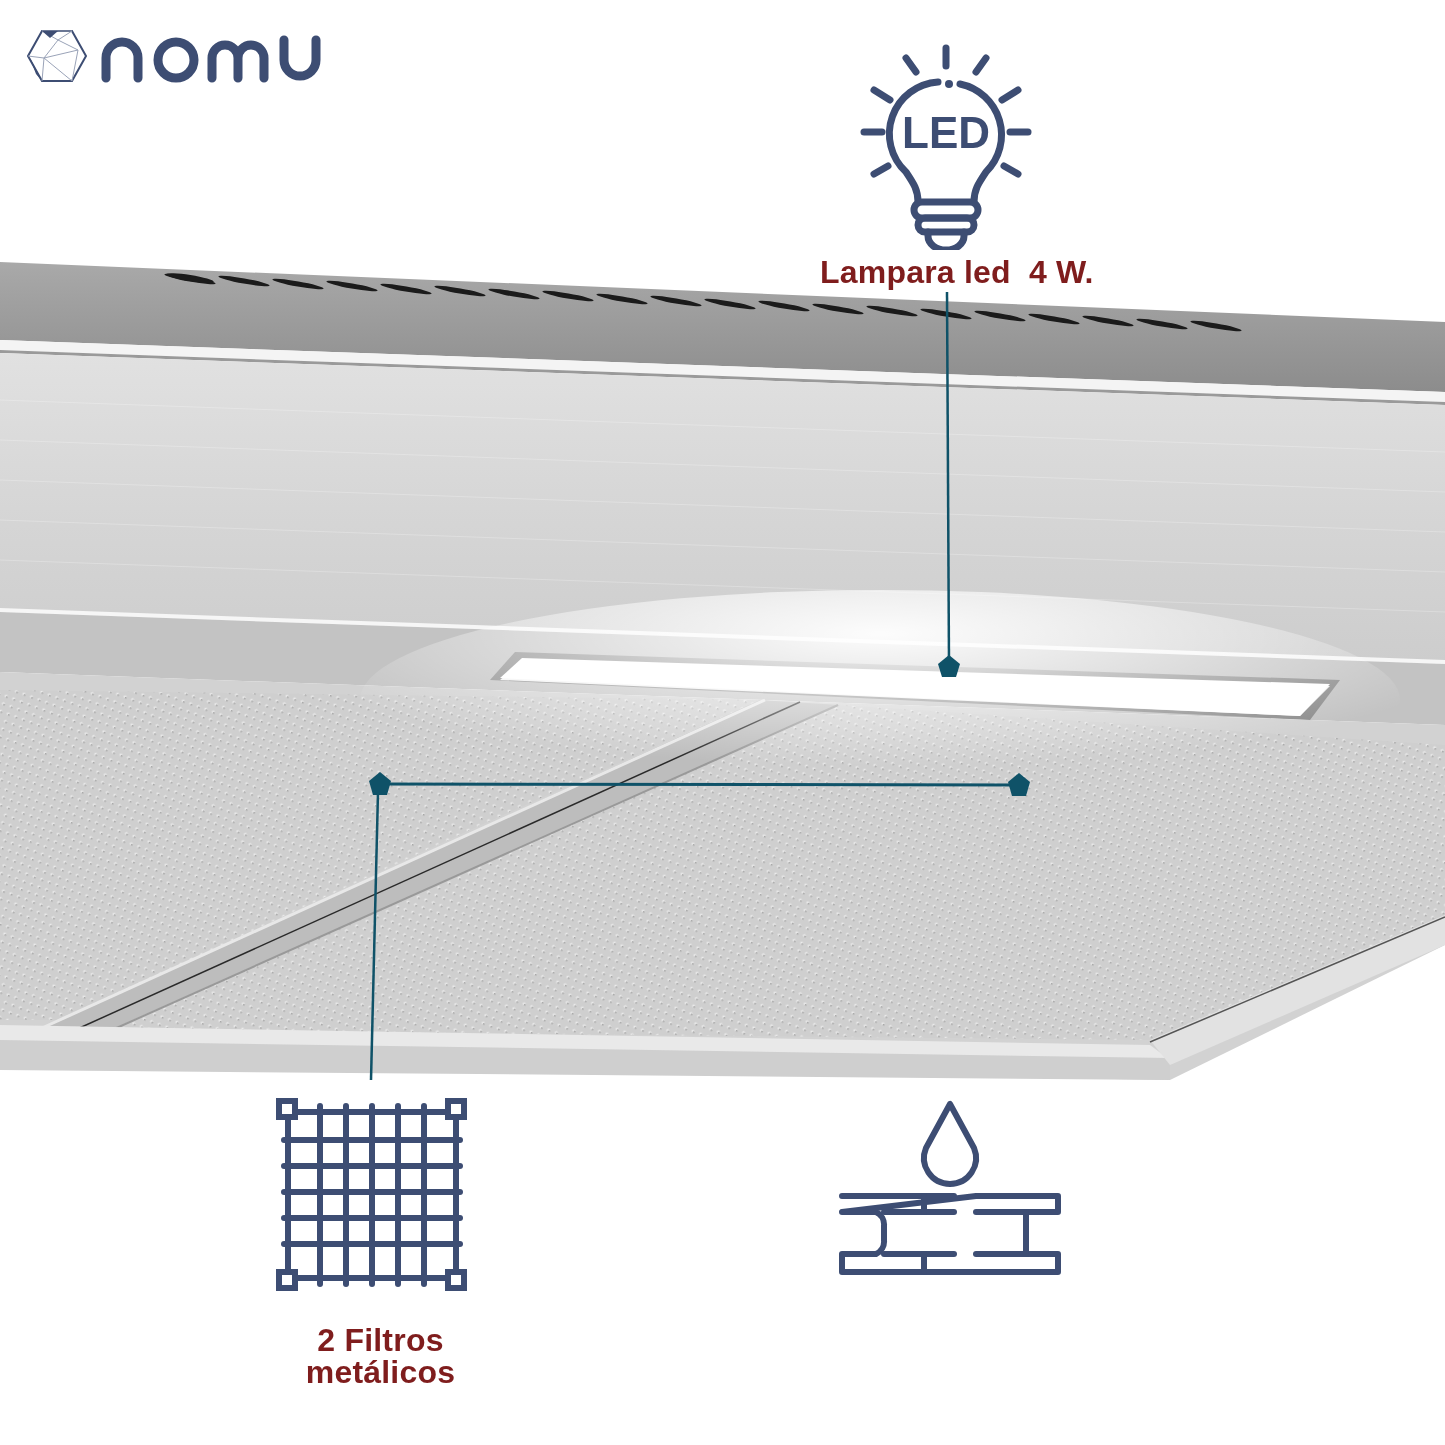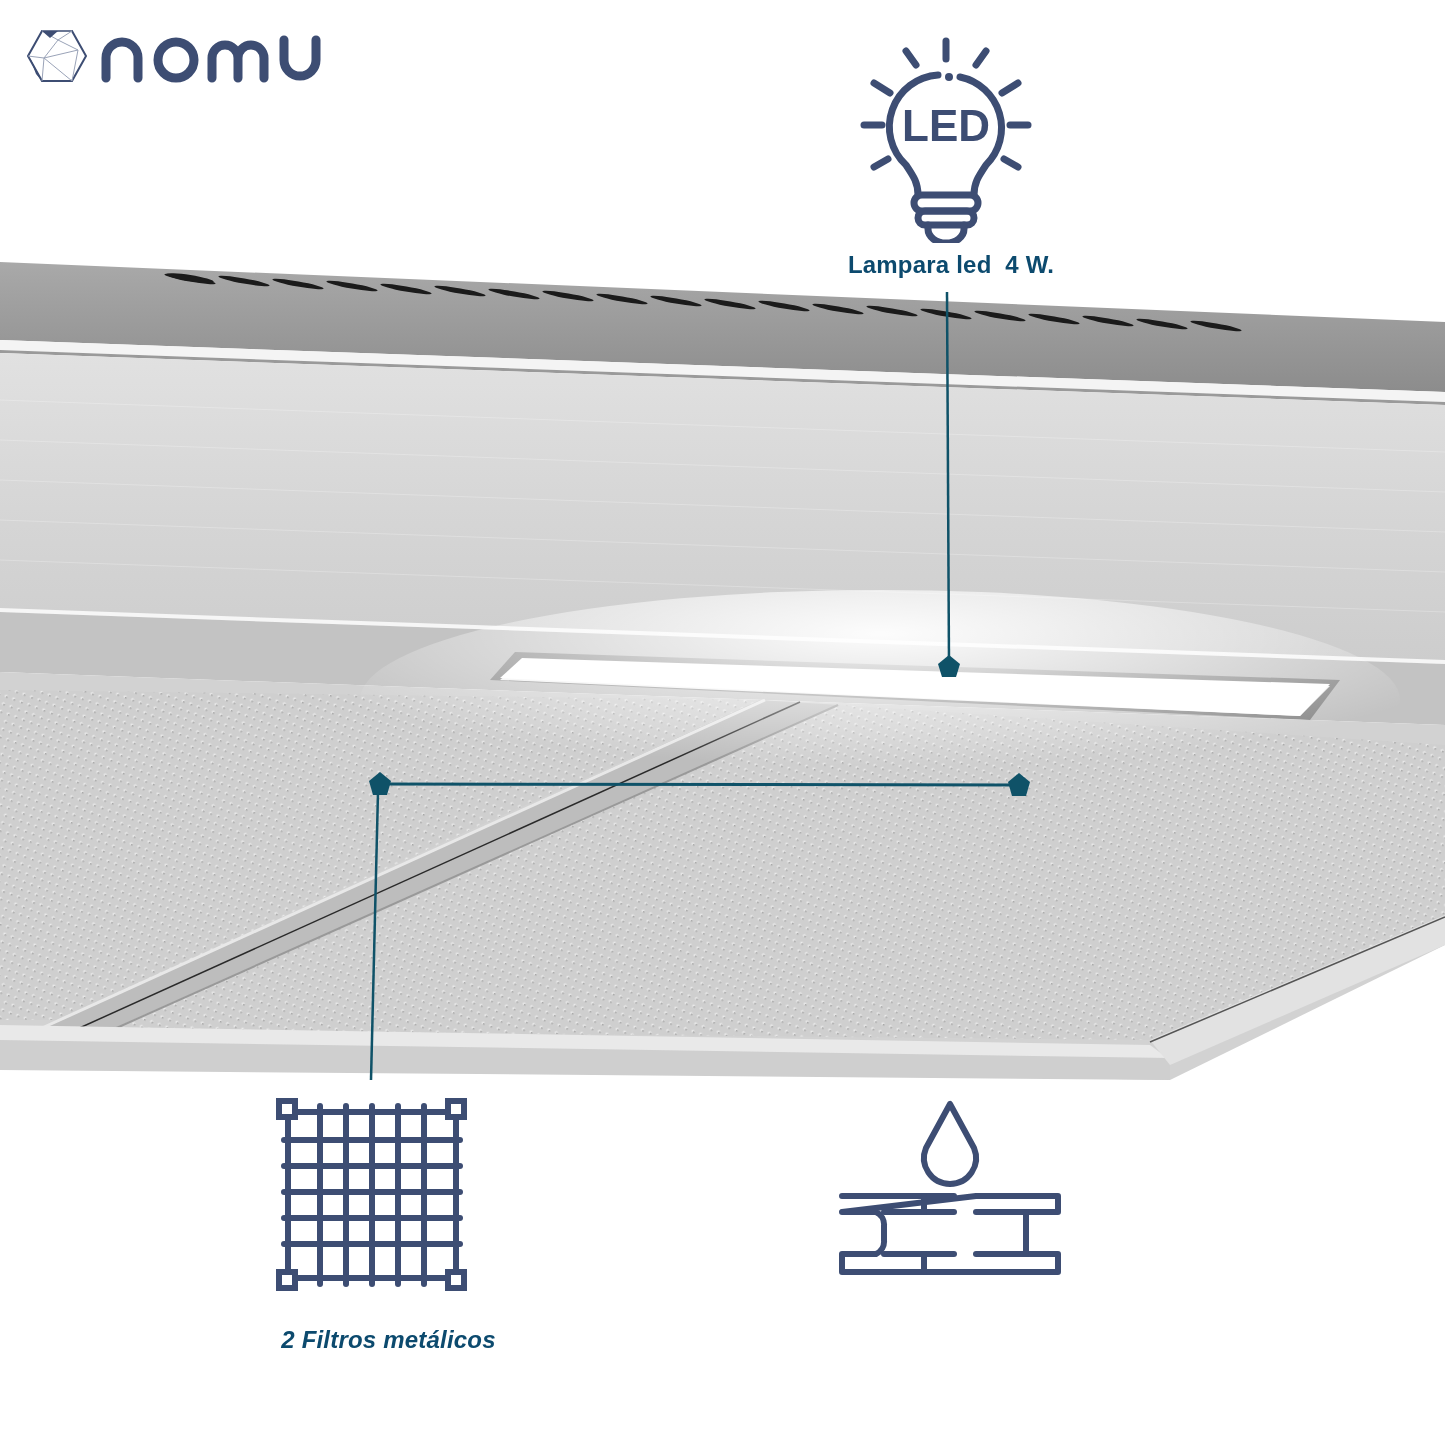--- a/index.html
+++ b/index.html
@@ -1,18 +1,18 @@
 <!DOCTYPE html>
 <html><head>
 <meta charset="utf-8">
 <style>
   html,body{margin:0;padding:0;background:#fff;}
   body{width:1445px;height:1445px;position:relative;overflow:hidden;font-family:"Liberation Sans","DejaVu Sans",sans-serif;}
   .abs{position:absolute;}
-  .label{color:#0c4a6e;font-weight:bold;font-size:24px;text-align:center;line-height:32px;letter-spacing:0.2px;}
+  .label{color:#7f1d1d;font-weight:bold;font-size:32px;text-align:center;line-height:32px;letter-spacing:0.2px;}
   svg{display:block;}
 </style>
 </head>
 <body>
 
 <div class="abs" style="left:26px;top:28px;width:300px;height:60px;">
   <svg class="abs" style="left:0;top:0;" width="62" height="56" viewBox="0 0 62 56">
     <polygon points="16,3 46,3 60,28 46,53 16,53 2,28" fill="none" stroke="#3d4d73" stroke-width="2"></polygon>
     <polygon points="16,3 32,12 46,3" fill="none" stroke="#9aa3b8" stroke-width="1"></polygon>
     <polygon points="16,3 32,3 24,10" fill="#3d4d73"></polygon>
@@ -138,21 +138,21 @@
     <polygon points="949,655 960,664 956,677 942,677 938,664" stroke="none"></polygon>
 
     <line x1="380" y1="784" x2="1018" y2="785" stroke-width="3"></line>
     <polygon points="380,772 391,781 387,795 373,795 369,781" stroke="none"></polygon>
     <polygon points="1019,773 1030,782 1026,796 1012,796 1008,782" stroke="none"></polygon>
 
     <line x1="378" y1="792" x2="371" y2="1080" stroke-width="2.5"></line>
   </g>
 </svg>
 
-<div class="abs" style="left:820px;top:33px;width:260px;height:250px;">
+<div class="abs" style="left:820px;top:40px;width:260px;height:250px;">
   <svg class="abs" style="left:36px;top:0;" width="180" height="210" viewBox="0 0 180 210">
     <g fill="none" stroke="#3d4d73" stroke-width="7" stroke-linecap="round" stroke-linejoin="round">
       <line x1="90" y1="8" x2="90" y2="26"></line>
       <line x1="50" y1="18" x2="60" y2="32"></line>
       <line x1="130" y1="18" x2="120" y2="32"></line>
       <line x1="18" y1="50" x2="34" y2="60"></line>
       <line x1="162" y1="50" x2="146" y2="60"></line>
       <line x1="8" y1="92" x2="26" y2="92"></line>
       <line x1="154" y1="92" x2="172" y2="92"></line>
       <line x1="18" y1="134" x2="32" y2="126"></line>
@@ -185,21 +185,21 @@
       <line x1="8" y1="94" x2="184" y2="94"></line>
       <line x1="8" y1="120" x2="184" y2="120"></line>
       <line x1="8" y1="146" x2="184" y2="146"></line>
       <line x1="44" y1="8" x2="44" y2="186"></line>
       <line x1="70" y1="8" x2="70" y2="186"></line>
       <line x1="96" y1="8" x2="96" y2="186"></line>
       <line x1="122" y1="8" x2="122" y2="186"></line>
       <line x1="148" y1="8" x2="148" y2="186"></line>
     </g>
   </svg>
-  <div class="abs label" style="left:16px;top:226px;width:265px;font-style:italic;">2 Filtros metálicos</div>
+  <div class="abs label" style="left:8px;top:226px;width:265px;">2 Filtros metálicos</div>
 </div>
 
 <div class="abs" style="left:770px;top:1098px;width:360px;height:220px;">
   <svg class="abs" style="left:66px;top:0;" width="228" height="182" viewBox="0 0 228 182">
     <g fill="none" stroke="#3d4d73" stroke-width="6" stroke-linecap="round" stroke-linejoin="round">
       <path d="M114,6 L90,50 A26,26 0 1 0 138,50 Z"></path>
       <path d="M6,98 H118 M140,98 H222 V114 H190 V156 H222 V174 H6 V156 H40 A14,14 0 0 0 48,142 V128 A14,14 0 0 0 40,114 H6 Z"></path>
       <line x1="48" y1="114" x2="118" y2="114"></line>
       <line x1="140" y1="114" x2="190" y2="114"></line>
       <line x1="48" y1="156" x2="118" y2="156"></line>

